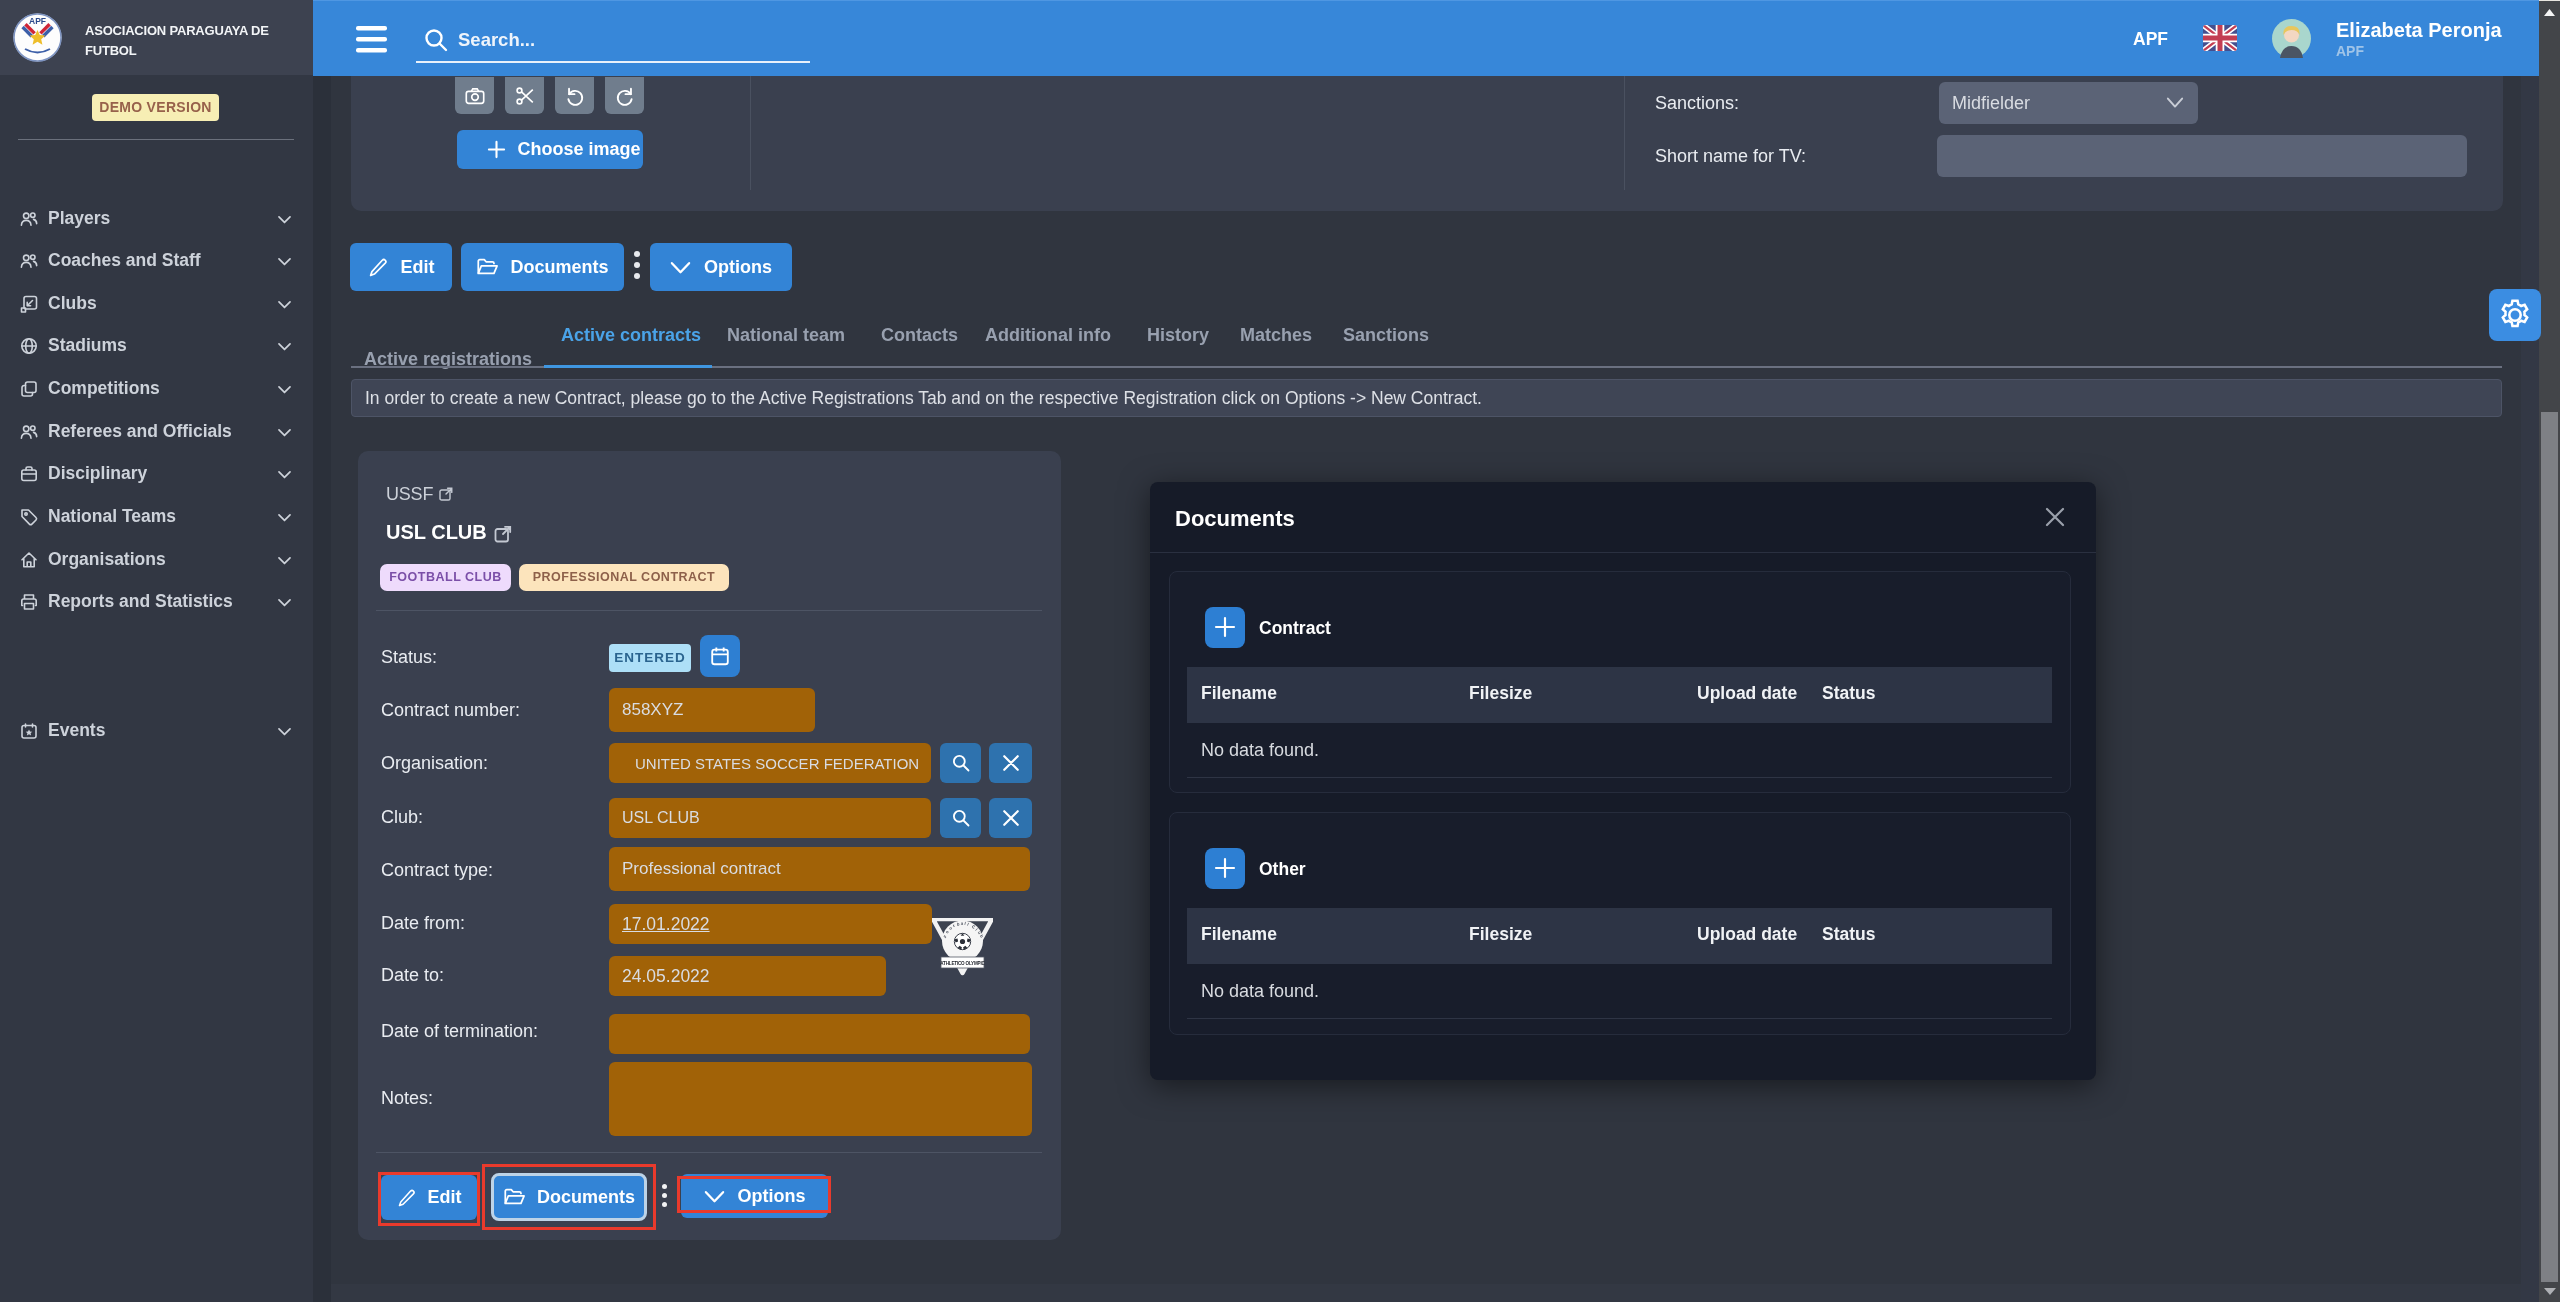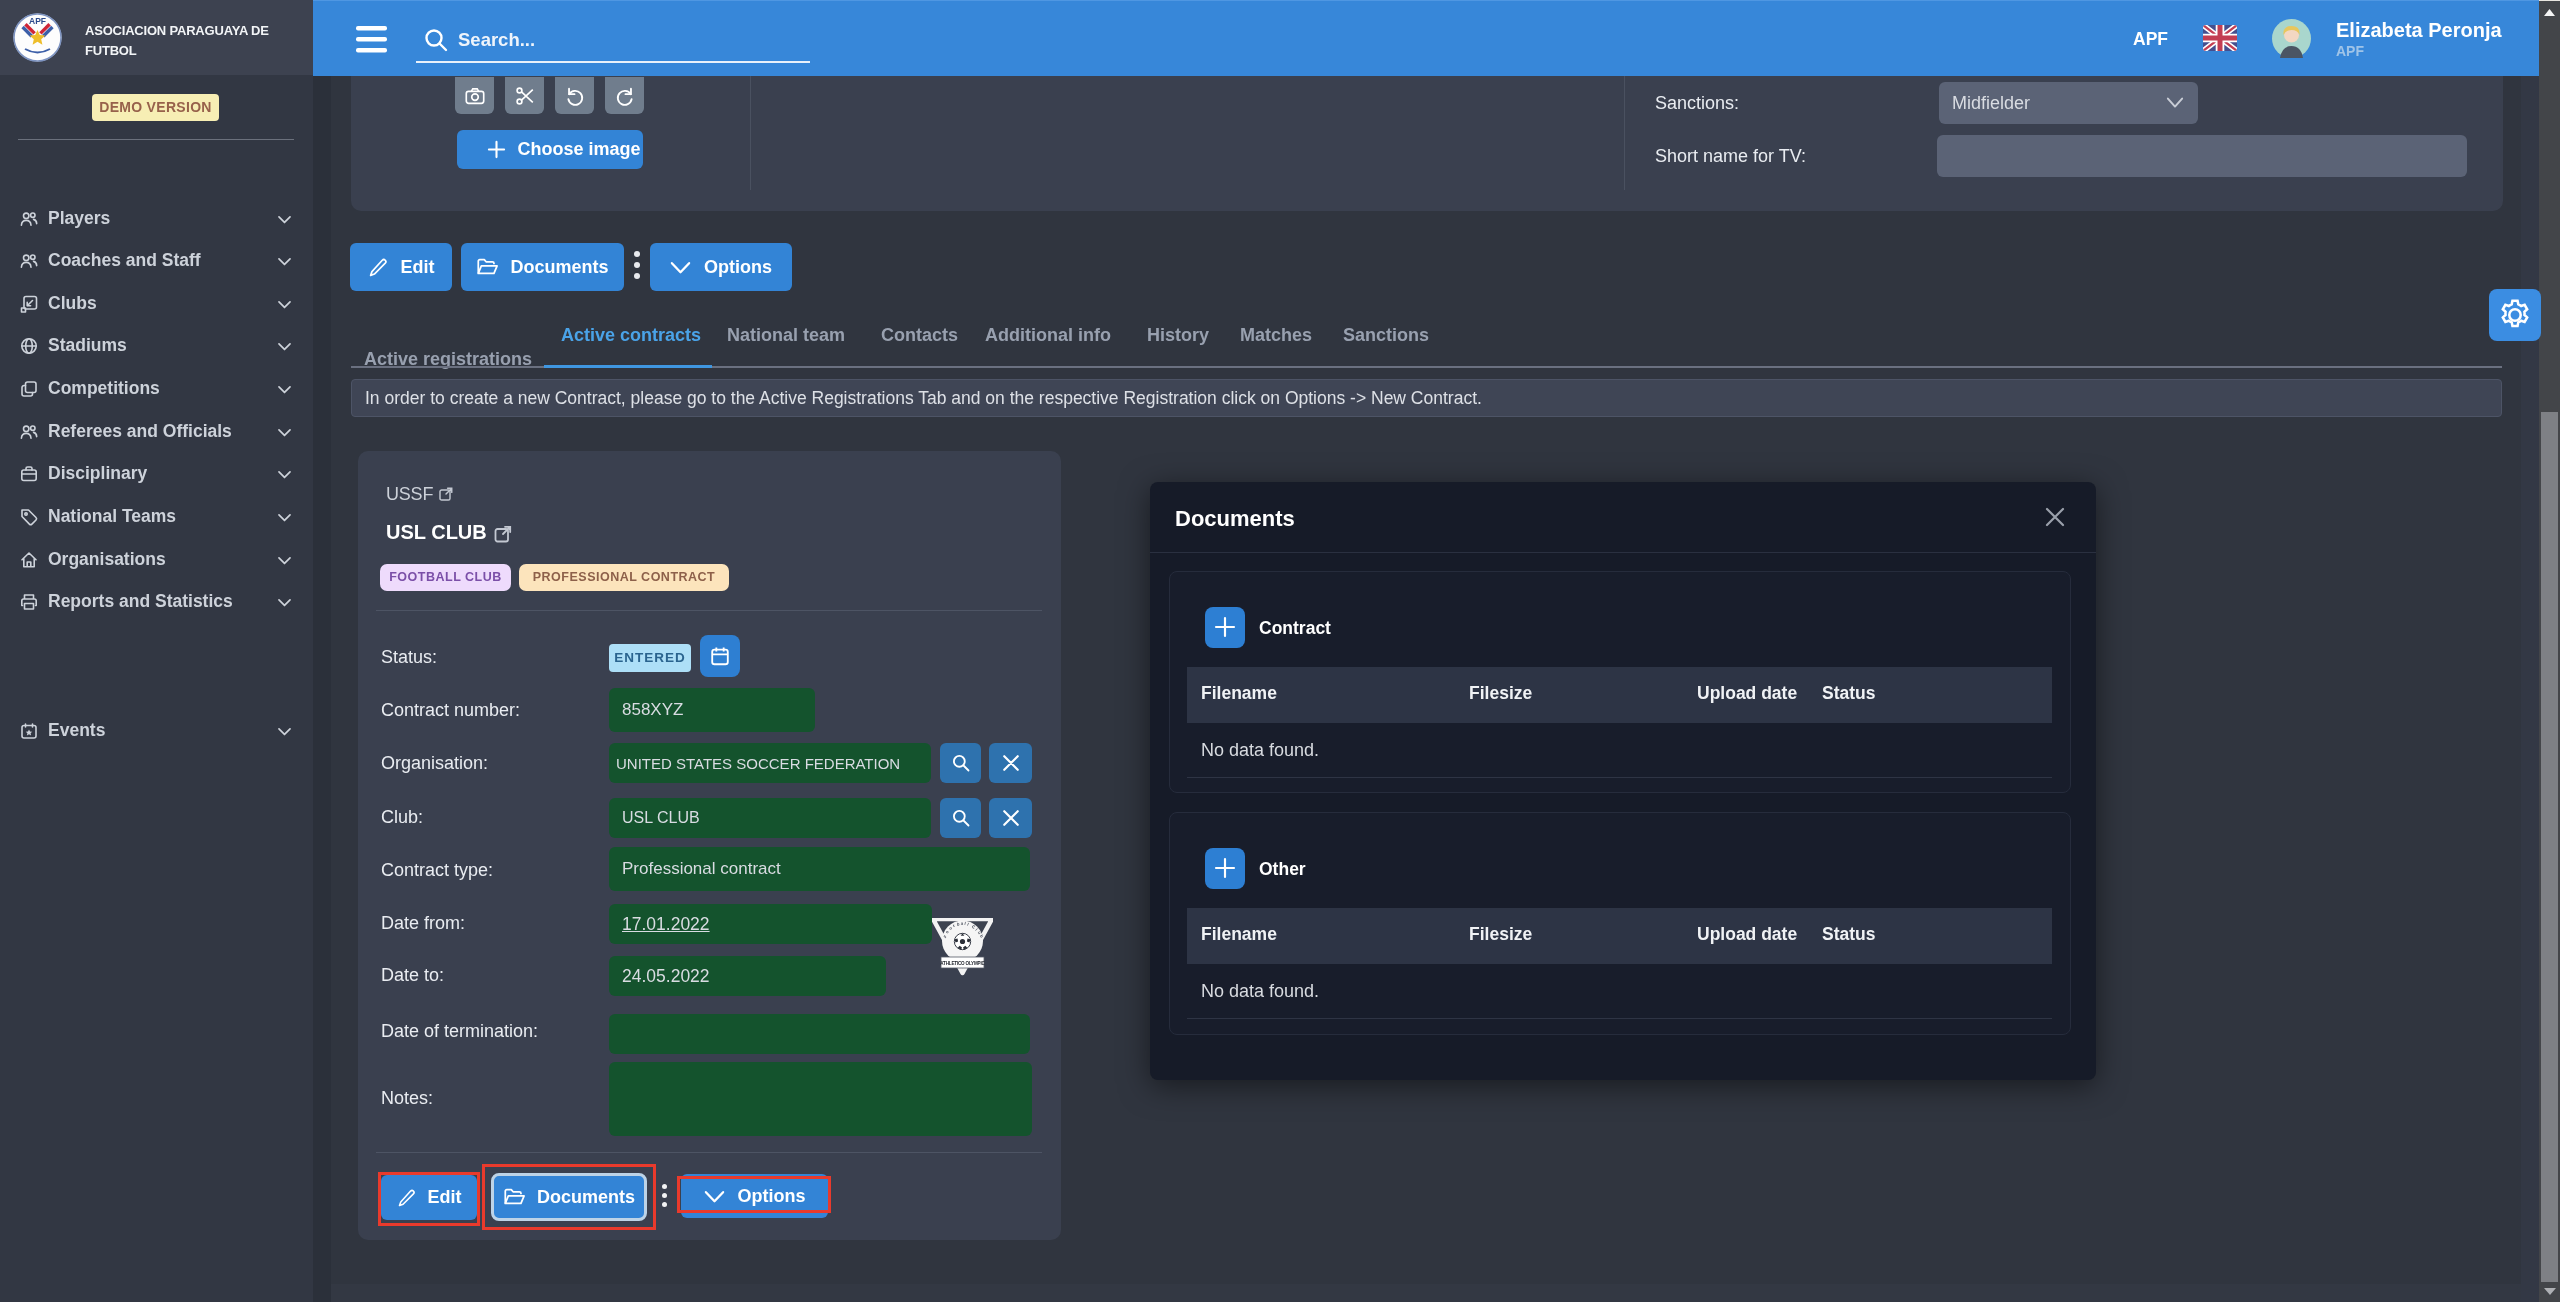--- a/index.html
+++ b/index.html
@@ -29,21 +29,21 @@
 
 
 #sbtrack { left:2539px; top:0; width:21px; height:1302px; background:#434549; }
 #sbthumb { left:2541px; top:412px; width:17px; height:870px; background:#7e8085; }
 
 
 .card { position:absolute; background:#3a404f; border-radius:10px; }
 .vline { position:absolute; width:1px; background:#4a5160; }
 .graybtn { position:absolute; width:39px; background:#707d8d; border-radius:6px; display:flex; align-items:center; justify-content:center; }
 .bluebtn { position:absolute; background:#3384d6; border-radius:6px; color:#fff; font-weight:bold; font-size:18px; display:flex; align-items:center; justify-content:center; }
-.input { position:absolute; background:#14532d; border-radius:6px; color:#d9dce2; font-size:17.5px; display:flex; align-items:center; padding-left:13px; }
+.input { position:absolute; background:#a16207; border-radius:6px; color:#d9dce2; font-size:17.5px; display:flex; align-items:center; padding-left:13px; }
 .label { position:absolute; color:#e9ecf1; font-size:18px; }
 
 
 .tab { position:absolute; top:325px; color:#98a0af; font-size:18px; font-weight:bold; }
 #tabline { left:351px; top:366px; width:2151px; height:2px; background:#6a7080; }
 #tabactive { left:544px; top:365px; width:168px; height:3px; background:#3f96e0; }
 
 
 #infobar { left:351px; top:379px; width:2151px; height:38px; background:#3f4555; border:1px solid #4d5466; border-radius:4px; color:#dde0e6; font-size:17.5px; line-height:36px; padding-left:13px; }
 
@@ -363,21 +363,21 @@
   <div class="abs" style="left:700px;top:635px;width:40px;height:42px;background:#2e7fd2;border-radius:8px;"></div>
   <svg class="abs" style="left:709px;top:645px" width="22" height="22" viewBox="0 0 24 24" fill="none" stroke="#fff" stroke-width="2">
       <rect x="3.5" y="5" width="17" height="16" rx="2.5"></rect>
       <path d="M8 2.8 V7 M16 2.8 V7 M3.5 10.2 H20.5"></path>
     </svg>
 
   <div class="label" style="left:381px;top:700px;">Contract number:</div>
   <div class="input" style="left:609px;top:688px;width:206px;height:44px;font-size:17px;">858XYZ</div>
 
   <div class="label" style="left:381px;top:753px;">Organisation:</div>
-  <div class="input" style="left:609px;top:743px;width:322px;height:40px;font-size:15px;padding-left:7px;">UNITED STATES SOCCER FEDERATION</div>
+  <div class="input" style="left:609px;top:743px;width:322px;height:40px;font-size:15px;padding-left:26px;">UNITED STATES SOCCER FEDERATION</div>
   <div class="bluebtn" style="left:940px;top:743px;width:41px;height:40px;background:#2e72ae;">
     <svg width="20" height="20" viewBox="0 0 24 24">
         <circle cx="10" cy="10" r="6.5" fill="none" stroke="#fff" stroke-width="2.2"></circle>
         <line x1="15" y1="15" x2="21" y2="21" stroke="#fff" stroke-width="2.2" stroke-linecap="round"></line>
       </svg>
   </div>
   <div class="bluebtn" style="left:989px;top:743px;width:43px;height:40px;background:#2e72ae;">
     <svg width="18" height="18" viewBox="0 0 20 20">
         <path d="M2.5 2.5 L17.5 17.5 M17.5 2.5 L2.5 17.5" stroke="#fff" stroke-width="2.4" stroke-linecap="round"></path>
       </svg>

